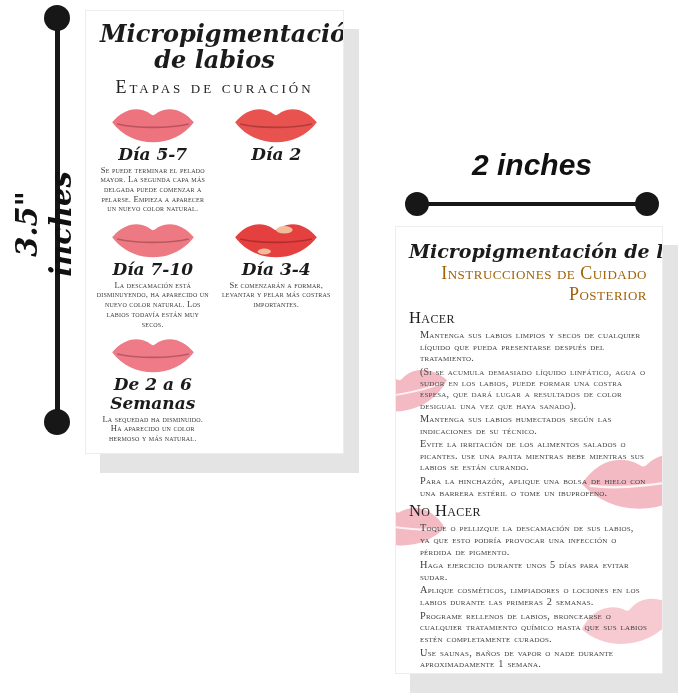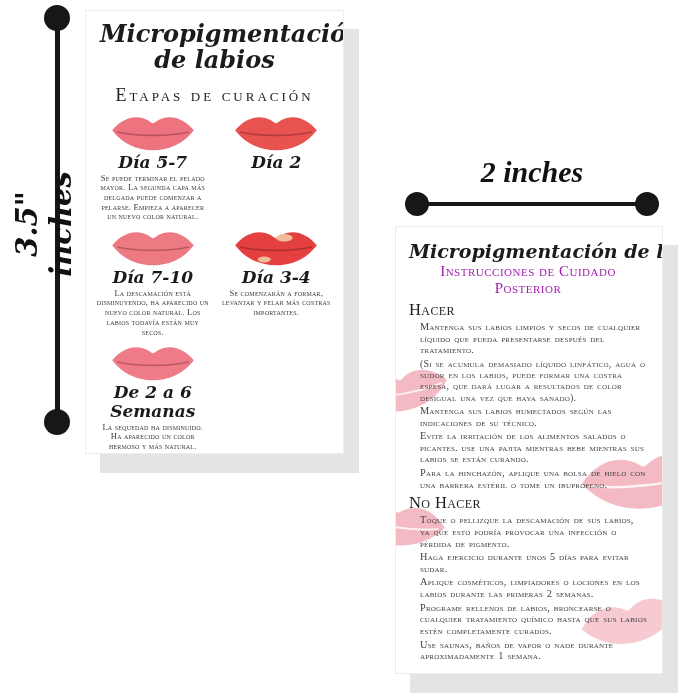--- a/index.html
+++ b/index.html
@@ -10,49 +10,49 @@
   .dot{position:absolute;background:#171717;border-radius:50%;}
   .v-dot{width:26px;height:26px;left:44px;}
   .v-line{position:absolute;left:55px;top:22px;width:5px;height:396px;background:#171717;}
   .v-label{position:absolute;left:-62px;top:206px;width:180px;height:36px;
            transform:rotate(-90deg);text-align:center;
            font-family:"DejaVu Serif", serif;font-style:italic;font-weight:600;
            font-size:29px;color:#111;}
   .h-line{position:absolute;left:418px;top:202px;width:228px;height:4px;background:#171717;}
   .h-dot{width:24px;height:24px;top:192px;}
   .h-label{position:absolute;left:428px;top:148px;width:208px;text-align:center;
-           font-family:Liberation Serif, serif;font-style:italic;font-weight:600;
-           font-size:30px;color:#111;margin-top:7px;}
+           font-family:Liberation Sans, sans-serif;font-style:italic;font-weight:600;
+           font-size:30px;color:#111;}
 
   
   .card{position:absolute;background:#ffffff;border:1px solid #ededed;
         box-shadow:15px 19px 0 #e4e4e4;}
   .card-left{left:85px;top:10px;width:257px;height:442px;overflow:hidden;}
   .card-right{left:395px;top:226px;width:266px;height:446px;overflow:hidden;}
 
   .script{font-family:"DejaVu Serif", serif;font-style:italic;font-weight:600;color:#1b1b1b;}
   .sc{font-variant:small-caps;}
 
   
   .hc-title{margin:10px 14px 0;text-align:center;font-size:24px;line-height:1.08;}
-  .hc-subtitle{margin:12px 0 2px;text-align:center;font-size:18px;letter-spacing:3px;
+  .hc-subtitle{margin:4px 0 2px;text-align:center;font-size:18px;letter-spacing:3px;
                color:#222;}
   .stages{display:grid;grid-template-columns:1fr 1fr;column-gap:6px;row-gap:5px;
           padding:4px 8px 0;}
   .stage{text-align:center;}
   .lips{display:block;margin:0 auto;width:100px;height:40px;}
   .stage-label{font-size:17px;line-height:1.1;margin-top:1px;}
   .stage-text{margin:2px 2px 0;font-size:8.6px;line-height:1.13;letter-spacing:.2px;
               color:#3b3b3b;}
 
   
   .wm{position:absolute;z-index:0;}
   .rc-content{position:relative;z-index:1;padding:14px 15px 0 13px;}
   .rc-title{text-align:center;font-size:19px;white-space:nowrap;line-height:1.1;}
-  .rc-subtitle{text-align:center;font-size:15px;letter-spacing:.5px;color:#a21caf;
+  .rc-subtitle{text-align:right;font-size:18px;letter-spacing:.5px;color:#a16207;
                margin-top:1px;}
   .rc-heading{font-size:16.5px;color:#1e1e1e;margin:3px 0 1px;letter-spacing:.4px;}
   .rc-p{margin:0 0 2px 11px;font-size:10.3px;line-height:1.13;letter-spacing:.2px;
         word-spacing:1px;color:#3f3f3f;}
   .rc-note{font-size:10px;color:#4a4a4a;}
 </style>
 </head>
 <body>
 
 <div class="canvas">

